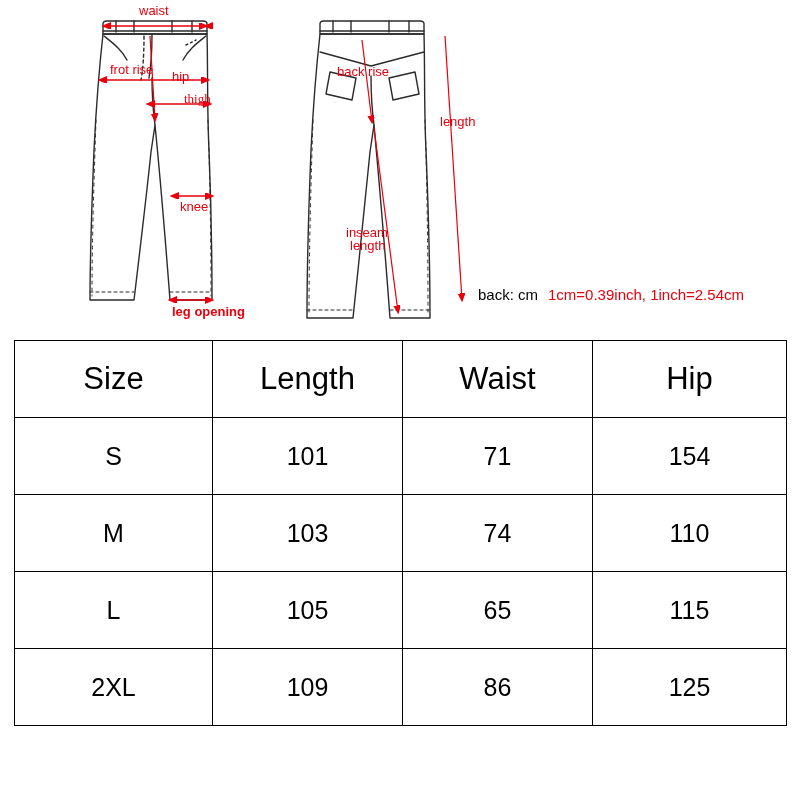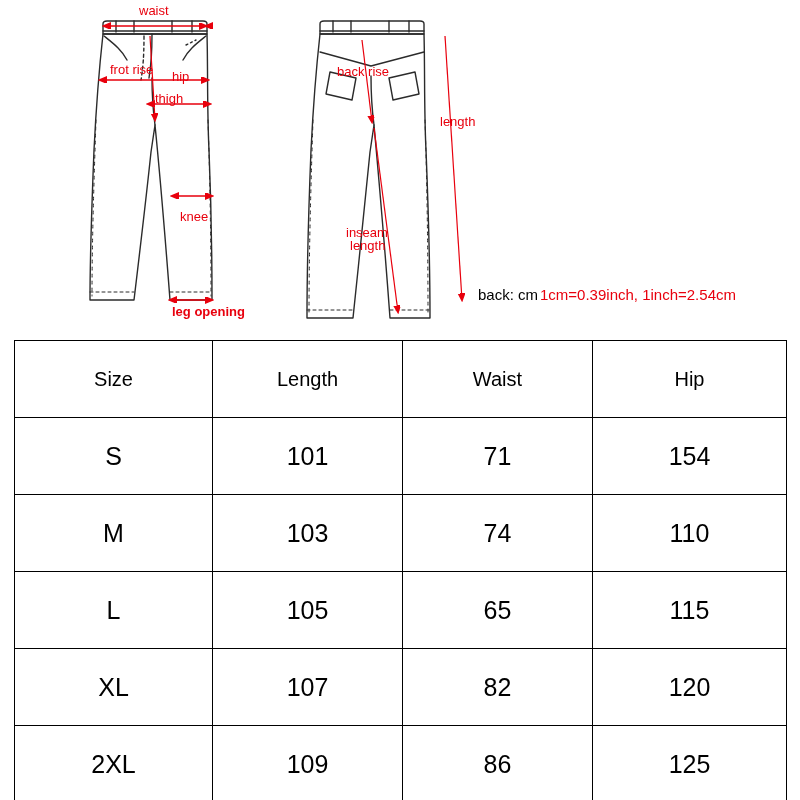--- a/index.html
+++ b/index.html
@@ -43,41 +43,41 @@
     position: absolute;
     left: 478px;
     top: 286px;
     font-size: 15px;
     color: #000;
     white-space: nowrap;
   }
   #unit-note .conv {
     color: #e8000d;
     font-size: 15px;
-    margin-left: 2px;
+    margin-left: 10px;
   }
 
   
   #size-table {
     position: absolute;
     left: 14px;
     top: 340px;
     width: 772px;
     border-collapse: collapse;
     table-layout: fixed;
   }
   #size-table td, #size-table th {
     border: 1px solid #000;
     text-align: center;
     font-weight: normal;
     font-family: "Liberation Sans", sans-serif;
   }
   #size-table thead th {
     height: 74px;
-    font-size: 20px;
+    font-size: 31px;
     margin-top: 16px;
   }
   #size-table tbody td {
     height: 74px;
     font-size: 25px;
   }
   #size-table col.c0 { width: 198px; }
   #size-table col.c1 { width: 190px; }
   #size-table col.c2 { width: 190px; }
   #size-table col.c3 { width: 194px; }
@@ -179,22 +179,22 @@
 
       <line x1="445" y1="36" x2="462" y2="300" marker-end="url(#ah)"></line>
 
       <line x1="374" y1="128" x2="398" y2="312" marker-end="url(#ah)"></line>
     </g>
   </svg>
 
   <div class="diag-label" style="left:139px; top:4px;">waist</div>
   <div class="diag-label" style="left:110px; top:63px;">frot rise</div>
   <div class="diag-label" style="left:172px; top:70px;">hip</div>
-  <div class="diag-label" style="left:155px; top:92px;">thigh</div>
-  <div class="diag-label" style="left:180px; top:210px;text-align:right;">knee</div>
+  <div class="diag-label" style="left:184px; top:92px;font-family:Liberation Serif, serif;">thigh</div>
+  <div class="diag-label" style="left:180px; top:200px;text-align:right;">knee</div>
   <div class="diag-label" style="left:172px; top:305px;font-weight:bold;">leg opening</div>
 
   <div class="diag-label" style="left:313px; top:65px;padding-left:24px;">back rise</div>
   <div class="diag-label" style="left:440px; top:115px;">length</div>
   <div class="diag-label" style="left:346px; top:219px;margin-top:7px;">inseam</div>
   <div class="diag-label" style="left:350px; top:239px;">length</div>
 
   <div id="unit-note">
     <span>back: cm</span><span class="conv">1cm=0.39inch, 1inch=2.54cm</span>
   </div>
@@ -228,25 +228,19 @@
       <td>74</td>
       <td>110</td>
     </tr>
     <tr>
       <td>L</td>
       <td>105</td>
       <td>65</td>
       <td>115</td>
     </tr>
     <tr>
-      <td>XL</td>
-      <td>107</td>
-      <td>82</td>
-      <td>120</td>
-    </tr>
-    <tr>
       <td>2XL</td>
       <td>109</td>
       <td>86</td>
       <td>125</td>
     </tr>
   </tbody>
 </table>
 
 </body></html>

